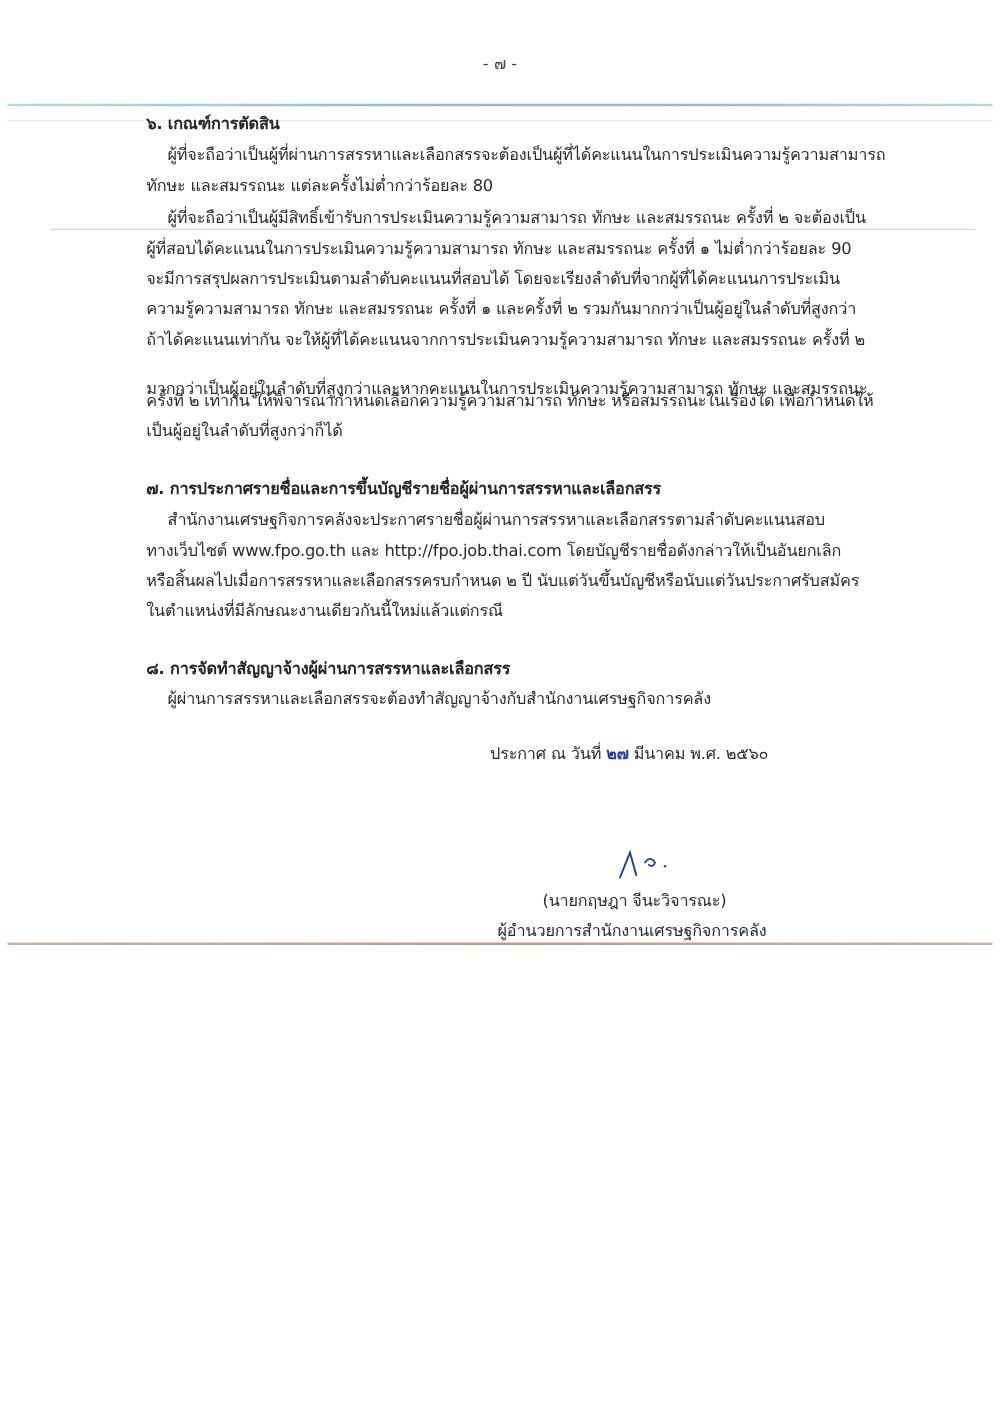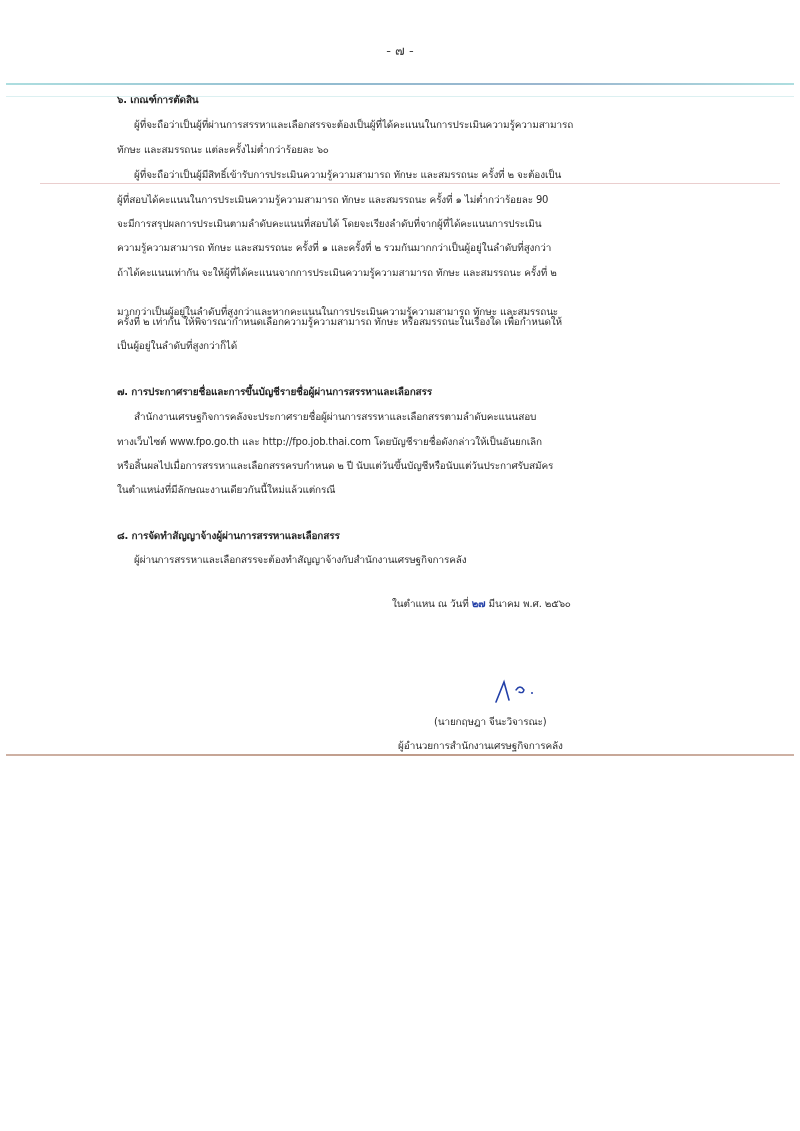--- a/index.html
+++ b/index.html
@@ -10,60 +10,60 @@
   .page-num {
     position: absolute; left: 0; width: 800px; top: 40px;
     text-align: center; font-size: 13px; color: #444;
   }
   .hline { position: absolute; left: 6px; width: 788px; height: 2px; }
   .hline.top { top: 83px; background: linear-gradient(90deg,#9fd8da,#7fb0c8 40%,#8aa9c7 70%,#9fd8da); opacity: .85; }
   .hline.faint { height: 1px; opacity: .55; }
   .hline.bottom { top: 754px; background: linear-gradient(90deg,#c9a99a,#b8907c 50%,#c9a99a); opacity: .9; }
 
   .line {
-    position: absolute; font-size: 10px; line-height: 20px; white-space: nowrap;
+    position: absolute; font-size: 13px; line-height: 20px; white-space: nowrap;
     letter-spacing: -0.15px; color: #2b2b2b;
   }
   .heading { font-weight: bold; color: #262626; }
   .blue-hand { color: #2340a8; font-weight: bold; }
   .signature {
     position: absolute; left: 492px; top: 676px; width: 60px; height: 30px;
   }
 </style>
 </head>
 <body>
 
 <div class="page-num">- ๗ -</div>
 <div class="hline top"></div>
 <div class="hline faint" style="top:96px;background:#bfe3e5;"></div>
 <div class="hline faint" style="top:183px;background:#d9a6a6;left:40px;width:740px;"></div>
 
 <div class="line heading" style="left:117px;top:90px;">๖. เกณฑ์การตัดสิน</div>
 <div class="line" style="left:134px;top:115px;">ผู้ที่จะถือว่าเป็นผู้ที่ผ่านการสรรหาและเลือกสรรจะต้องเป็นผู้ที่ได้คะแนนในการประเมินความรู้ความสามารถ</div>
-<div class="line" style="left:117px;top:140px;">ทักษะ และสมรรถนะ แต่ละครั้งไม่ต่ำกว่าร้อยละ ๖๐</div>
+<div class="line" style="left:117px;top:140px;">ทักษะ และสมรรถนะ แต่ละครั้งไม่ต่ำกว่าร้อยละ 80</div>
 <div class="line" style="left:134px;top:165px;">ผู้ที่จะถือว่าเป็นผู้มีสิทธิ์เข้ารับการประเมินความรู้ความสามารถ ทักษะ และสมรรถนะ ครั้งที่ ๒ จะต้องเป็น</div>
 <div class="line" style="left:117px;top:190px;">ผู้ที่สอบได้คะแนนในการประเมินความรู้ความสามารถ ทักษะ และสมรรถนะ ครั้งที่ ๑ ไม่ต่ำกว่าร้อยละ 90</div>
 <div class="line" style="left:117px;top:214px;text-align:right;">จะมีการสรุปผลการประเมินตามลำดับคะแนนที่สอบได้ โดยจะเรียงลำดับที่จากผู้ที่ได้คะแนนการประเมิน</div>
 <div class="line" style="left:117px;top:238px;">ความรู้ความสามารถ ทักษะ และสมรรถนะ ครั้งที่ ๑ และครั้งที่ ๒ รวมกันมากกว่าเป็นผู้อยู่ในลำดับที่สูงกว่า</div>
 <div class="line" style="left:117px;top:263px;">ถ้าได้คะแนนเท่ากัน จะให้ผู้ที่ได้คะแนนจากการประเมินความรู้ความสามารถ ทักษะ และสมรรถนะ ครั้งที่ ๒</div>
 <div class="line" style="left:117px;top:302px;">มากกว่าเป็นผู้อยู่ในลำดับที่สูงกว่าและหากคะแนนในการประเมินความรู้ความสามารถ ทักษะ และสมรรถนะ</div>
 <div class="line" style="left:117px;top:312px;">ครั้งที่ ๒ เท่ากัน ให้พิจารณากำหนดเลือกความรู้ความสามารถ ทักษะ หรือสมรรถนะในเรื่องใด เพื่อกำหนดให้</div>
 <div class="line" style="left:117px;top:336px;">เป็นผู้อยู่ในลำดับที่สูงกว่าก็ได้</div>
 
 <div class="line heading" style="left:117px;top:382px;">๗. การประกาศรายชื่อและการขึ้นบัญชีรายชื่อผู้ผ่านการสรรหาและเลือกสรร</div>
 <div class="line" style="left:134px;top:407px;">สำนักงานเศรษฐกิจการคลังจะประกาศรายชื่อผู้ผ่านการสรรหาและเลือกสรรตามลำดับคะแนนสอบ</div>
 <div class="line" style="left:117px;top:432px;">ทางเว็บไซต์ www.fpo.go.th และ http://fpo.job.thai.com โดยบัญชีรายชื่อดังกล่าวให้เป็นอันยกเลิก</div>
 <div class="line" style="left:117px;top:456px;">หรือสิ้นผลไปเมื่อการสรรหาและเลือกสรรครบกำหนด ๒ ปี นับแต่วันขึ้นบัญชีหรือนับแต่วันประกาศรับสมัคร</div>
 <div class="line" style="left:117px;top:480px;">ในตำแหน่งที่มีลักษณะงานเดียวกันนี้ใหม่แล้วแต่กรณี</div>
 
 <div class="line heading" style="left:117px;top:526px;">๘. การจัดทำสัญญาจ้างผู้ผ่านการสรรหาและเลือกสรร</div>
 <div class="line" style="left:134px;top:550px;">ผู้ผ่านการสรรหาและเลือกสรรจะต้องทำสัญญาจ้างกับสำนักงานเศรษฐกิจการคลัง</div>
 
 <div class="line" style="left:392px;top:594px;">
-  <span>ในตำแหน ณ วันที่</span>
+  <span>ประกาศ ณ วันที่</span>
   <span class="blue-hand">๒๗</span>
   <span>มีนาคม พ.ศ. ๒๕๖๐</span>
 </div>
 
 <svg class="signature" viewBox="0 0 60 30">
   <path d="M4 26 L12 6 L17 24" fill="none" stroke="#2340a8" stroke-width="1.6" stroke-linecap="round"></path>
   <path d="M24 14 q4 -6 8 0 q-1 4 -5 2" fill="none" stroke="#2340a8" stroke-width="1.4" stroke-linecap="round"></path>
   <circle cx="40" cy="17" r="1" fill="#2340a8"></circle>
 </svg>
 

